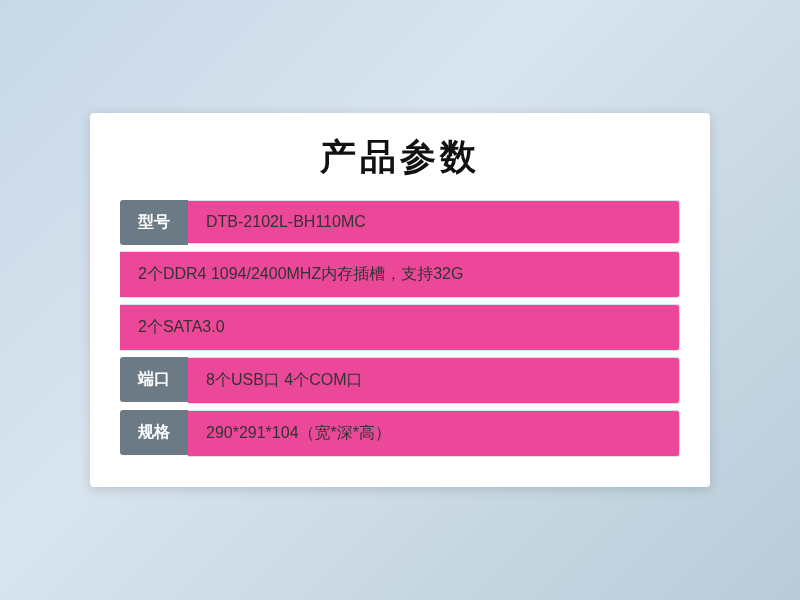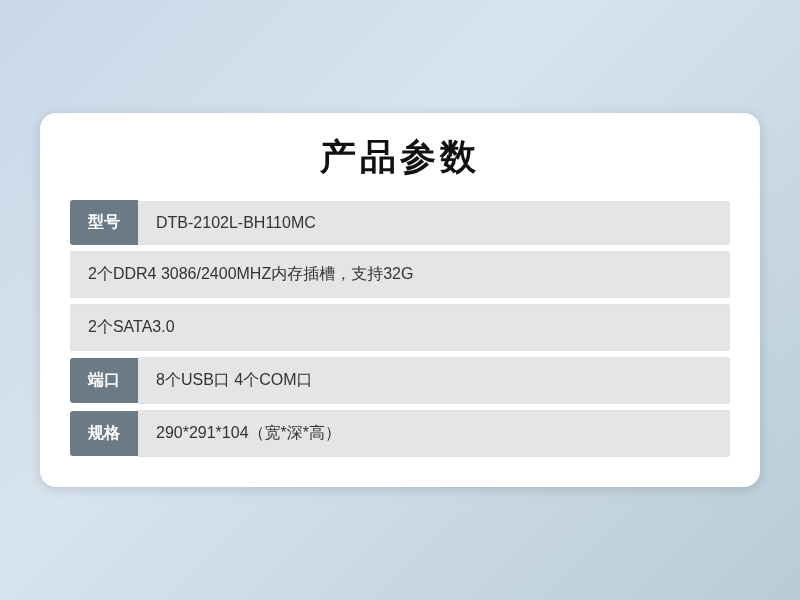--- a/index.html
+++ b/index.html
@@ -14,38 +14,38 @@
       background: linear-gradient(135deg, #c8d8e8 0%, #d8e4ee 40%, #b8ccd8 100%);
       display: flex;
       align-items: center;
       justify-content: center;
       font-family: "SimHei", "Microsoft YaHei", "PingFang SC", sans-serif;
       overflow: hidden;
     }
 
     .card {
       background: white;
-      border-radius: 16px;
+      border-radius: 4px;
       padding: 20px 30px 24px 30px;
-      width: 720px;
+      width: 620px;
       box-shadow: 0 2px 12px rgba(0,0,0,0.15);
     }
 
     .page-title {
       text-align: center;
       font-size: 36px;
       font-weight: 900;
       color: #111;
       margin-bottom: 18px;
       letter-spacing: 4px;
     }
 
     .row-container {
       display: flex;
-      align-items: center;
+      align-items: flex-start;
       margin-bottom: 6px;
     }
 
     .label-box {
       background: #6b7a84;
       color: white;
       font-size: 16px;
       font-weight: bold;
       text-align: center;
       padding: 12px 14px;
@@ -57,38 +57,38 @@
       flex-shrink: 0;
     }
 
     .value-box {
       flex: 1;
       border: 1.5px solid #d8e2ea;
       border-left: none;
       padding: 12px 18px;
       font-size: 16px;
       color: #333;
-      background: #e5e5e5;
+      background: #ec4899;
       border-radius: 0 3px 3px 0;
       display: flex;
       align-items: center;
     }
   </style>
 </head>
 <body>
 
 <div class="card">
   <div class="page-title">产品参数</div>
   <div id="spec-rows">
       <div class="row-container">
         <div class="label-box">型号</div>
         <div class="value-box">DTB-2102L-BH110MC</div>
       </div>
       <div class="row-container">
-        <div class="value-box">2个DDR4 3086/2400MHZ内存插槽，支持32G</div>
+        <div class="value-box">2个DDR4 1094/2400MHZ内存插槽，支持32G</div>
       </div>
       <div class="row-container">
         <div class="value-box">2个SATA3.0</div>
       </div>
       <div class="row-container">
         <div class="label-box">端口</div>
         <div class="value-box">8个USB口 4个COM口</div>
       </div>
       <div class="row-container">
         <div class="label-box">规格</div>

